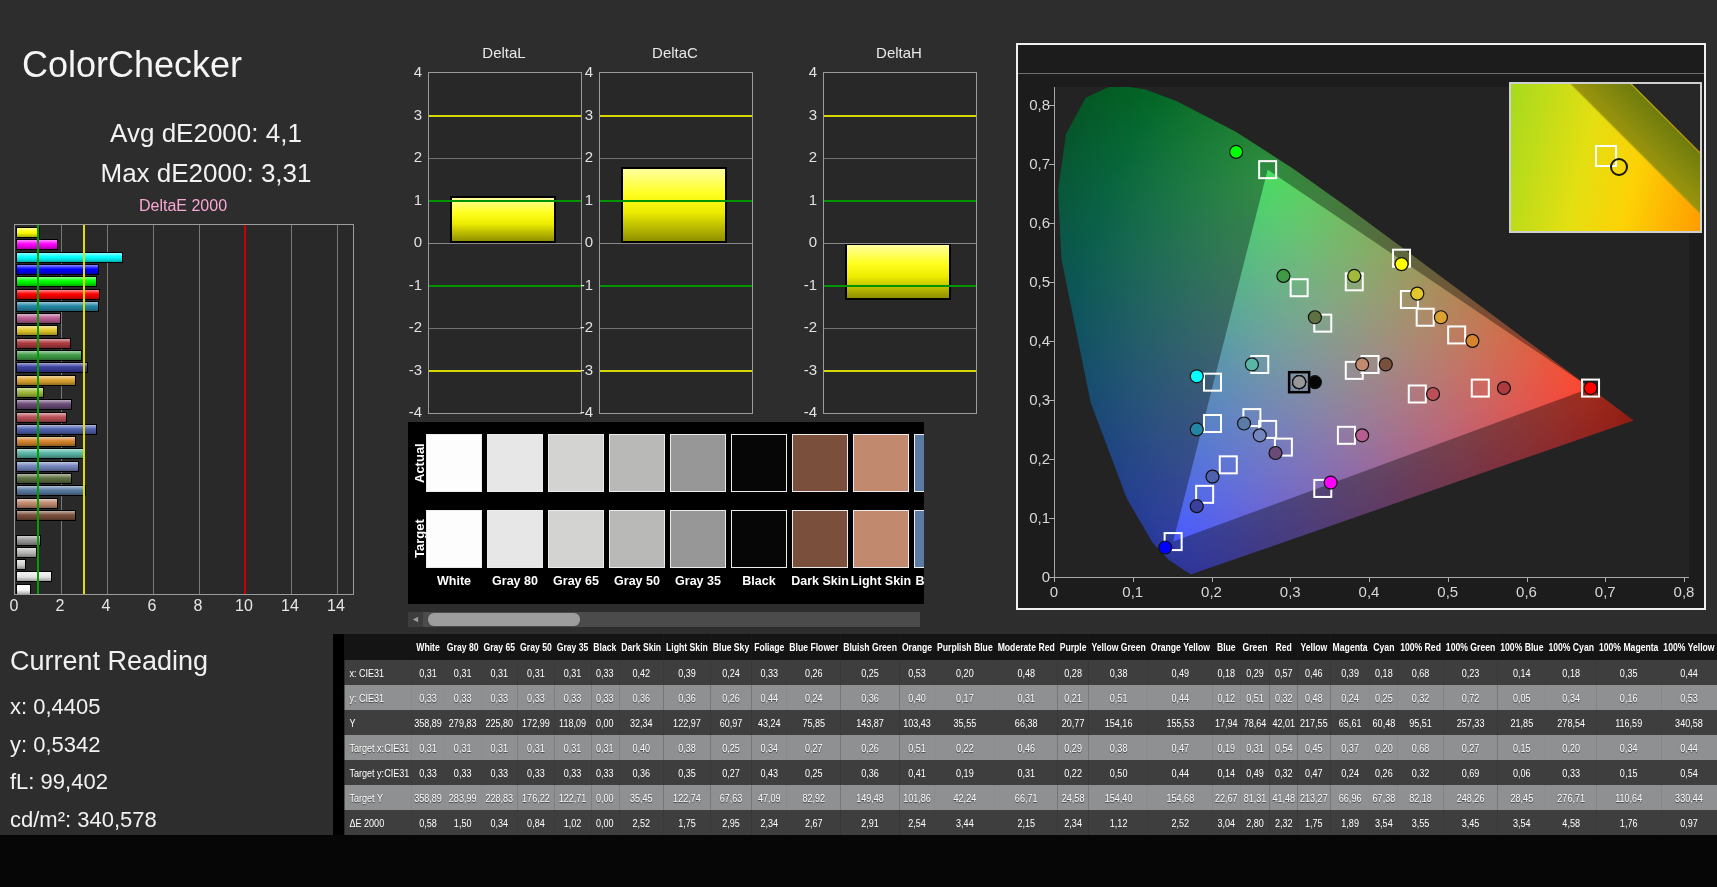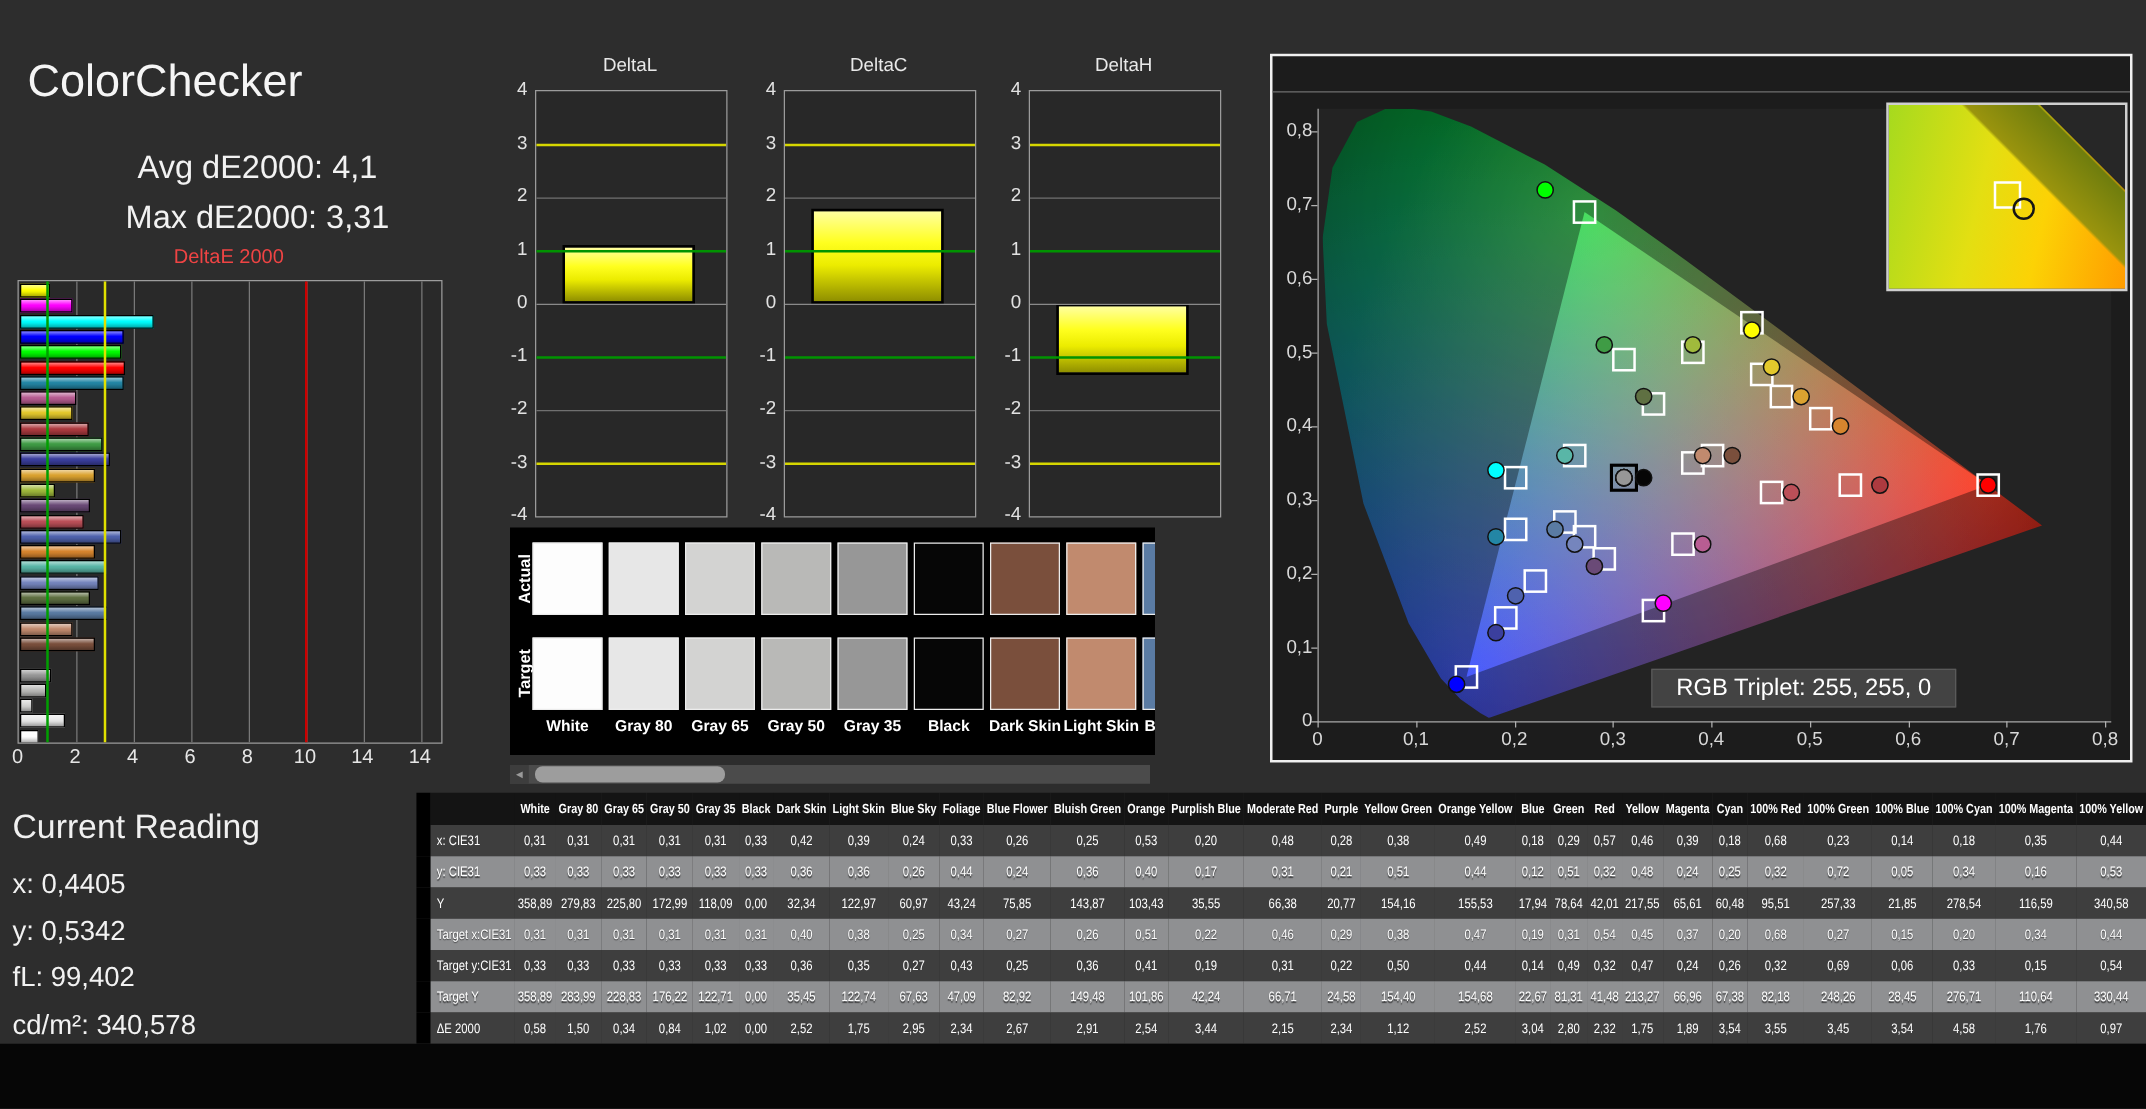--- a/index.html
+++ b/index.html
@@ -1,20 +1,20 @@
 <!DOCTYPE html>
 <html><head>
 <meta charset="utf-8">
 <style>
   html,body{margin:0;padding:0}
   body{width:1717px;height:887px;background:#2d2d2d;font-family:"Liberation Sans",sans-serif;color:#f0f0f0;position:relative;overflow:hidden}
   .abs{position:absolute}
   .page-title{left:22px;top:44px;font-size:36px;color:#f5f5f5}
   .sumline{left:56px;width:300px;text-align:center;font-size:26px;color:#f2f2f2}
-  .chart-title{text-align:center;font-size:16px;color:#ef4444}
+  .chart-title{text-align:center;font-size:16px;color:#f9a8d4}
   
   #de-shell{left:14px;top:197px;width:338px;height:430px}
   #de-title{left:0;top:0;width:338px}
   #de-plot{left:0;top:27px;width:338px;height:369px;background:#292929;border:1px solid #9c9c9c;overflow:hidden}
   .vl{position:absolute;top:0;bottom:0}
   .debar{position:absolute;left:1px;height:9px;border:1px solid #000;background-image:linear-gradient(rgba(255,255,255,.55),rgba(255,255,255,0) 45%,rgba(0,0,0,.05) 60%,rgba(0,0,0,.32))}
   #de-xlab{left:14px;top:597px;width:360px;height:20px}
   .dexl{position:absolute;width:28px;text-align:center;font-size:16px;color:#e6e6e6}
   
   #reading-title{left:10px;top:646px;font-size:27px}
@@ -144,21 +144,21 @@
 <div class="mtick" style="top: 19px;">4</div>
     <div class="mtick" style="top: 61.5px;">3</div>
     <div class="mtick" style="top: 104px;">2</div>
     <div class="mtick" style="top: 146.5px;">1</div>
     <div class="mtick" style="top: 189px;">0</div>
     <div class="mtick" style="top: 231.5px;">-1</div>
     <div class="mtick" style="top: 274px;">-2</div>
     <div class="mtick" style="top: 316.5px;">-3</div>
     <div class="mtick" style="top: 359px;">-4</div>
   </div>
-<div class="mini-chart" style="left:593px">
+<div class="mini-chart" style="left:565px">
   <div class="mini-title">DeltaC</div>
   <div class="mini-plot">
       <div class="mgl" style="top: 41.5px; height: 2px; background: rgb(214, 214, 0);"></div>
       <div class="mgl" style="top: 84.5px; height: 1px; background: rgb(112, 112, 112);"></div>
       <div class="mgl" style="top: 126.5px; height: 2px; background: rgb(0, 147, 0);"></div>
       <div class="mgl" style="top: 169.5px; height: 1px; background: rgb(138, 138, 138);"></div>
       <div class="mgl" style="top: 211.5px; height: 2px; background: rgb(0, 147, 0);"></div>
       <div class="mgl" style="top: 254.5px; height: 1px; background: rgb(112, 112, 112);"></div>
       <div class="mgl" style="top: 296.5px; height: 2px; background: rgb(214, 214, 0);"></div>
       <div class="mbar" style="top: 93.5px; height: 76.5px;"></div>
@@ -320,21 +320,20 @@
           <circle cx="307.1552795031056" cy="348.3132530120482" r="6.5" fill="#b85d92" stroke="#121212" stroke-width="1.2"></circle>
           <circle cx="141.7639751552795" cy="342.4096385542168" r="6.5" fill="#2386a5" stroke="#121212" stroke-width="1.2"></circle>
           <circle cx="535.5527950310559" cy="301.0843373493976" r="6.5" fill="#ff0000" stroke="#121212" stroke-width="1.2"></circle>
           <circle cx="181.14285714285714" cy="64.93975903614455" r="6.5" fill="#00ff00" stroke="#121212" stroke-width="1.2"></circle>
           <circle cx="110.26086956521739" cy="460.48192771084337" r="6.5" fill="#0000ff" stroke="#121212" stroke-width="1.2"></circle>
           <circle cx="141.7639751552795" cy="289.27710843373495" r="6.5" fill="#00ffff" stroke="#121212" stroke-width="1.2"></circle>
           <circle cx="275.65217391304344" cy="395.5421686746988" r="6.5" fill="#ff00ff" stroke="#121212" stroke-width="1.2"></circle>
           <circle cx="346.5341614906832" cy="177.10843373493975" r="6.5" fill="#ffff00" stroke="#121212" stroke-width="1.2"></circle>
         </g>
     </svg>
-    <div id="rgb-box">RGB Triplet: 255, 255, 0</div>
   </div>
   <div id="cie-inset">
     <div id="inset-square"></div>
     <div id="inset-circle"></div>
   </div>
 <div class="cy" style="top: 523px;">0</div>
     <div class="ctick" style="left: 31px; top: 532px; width: 5px; height: 1px;"></div>
     <div class="cy" style="top: 463.964px;">0,1</div>
     <div class="ctick" style="left: 31px; top: 472.964px; width: 5px; height: 1px;"></div>
     <div class="cy" style="top: 404.928px;">0,2</div>

